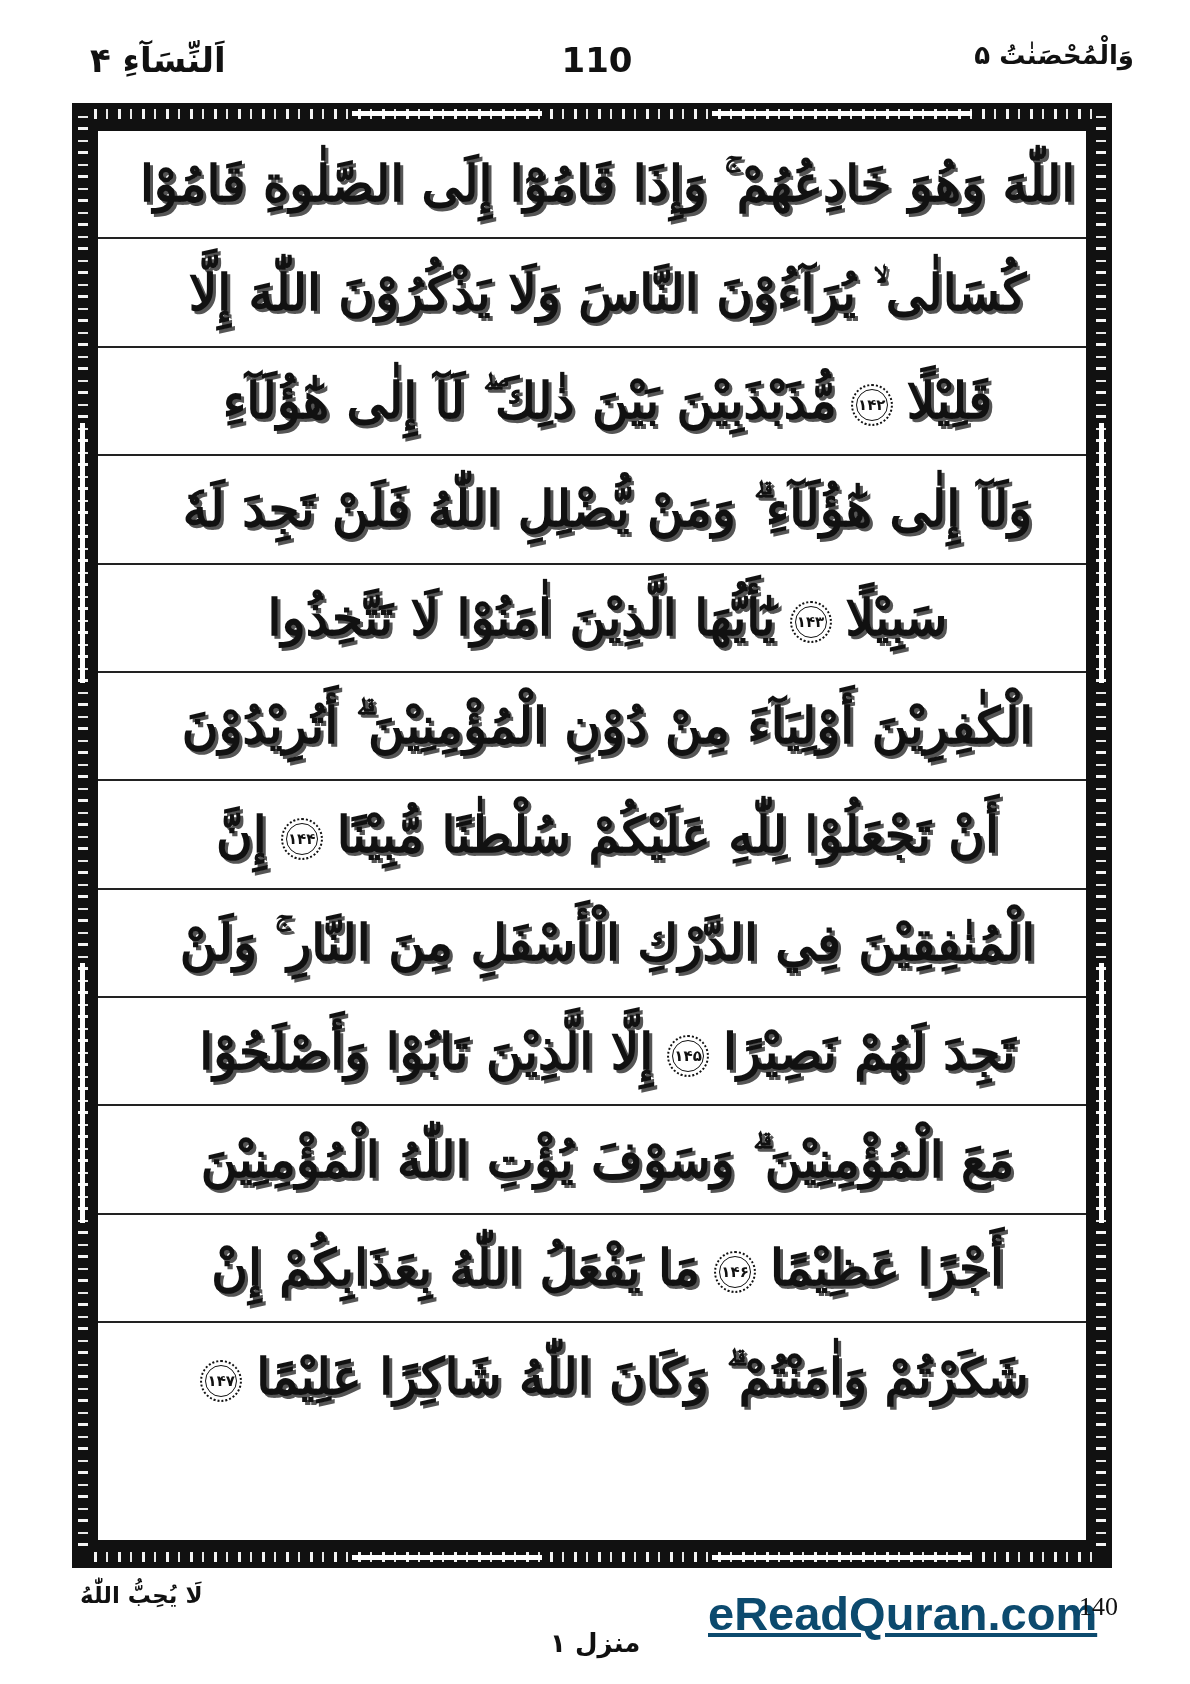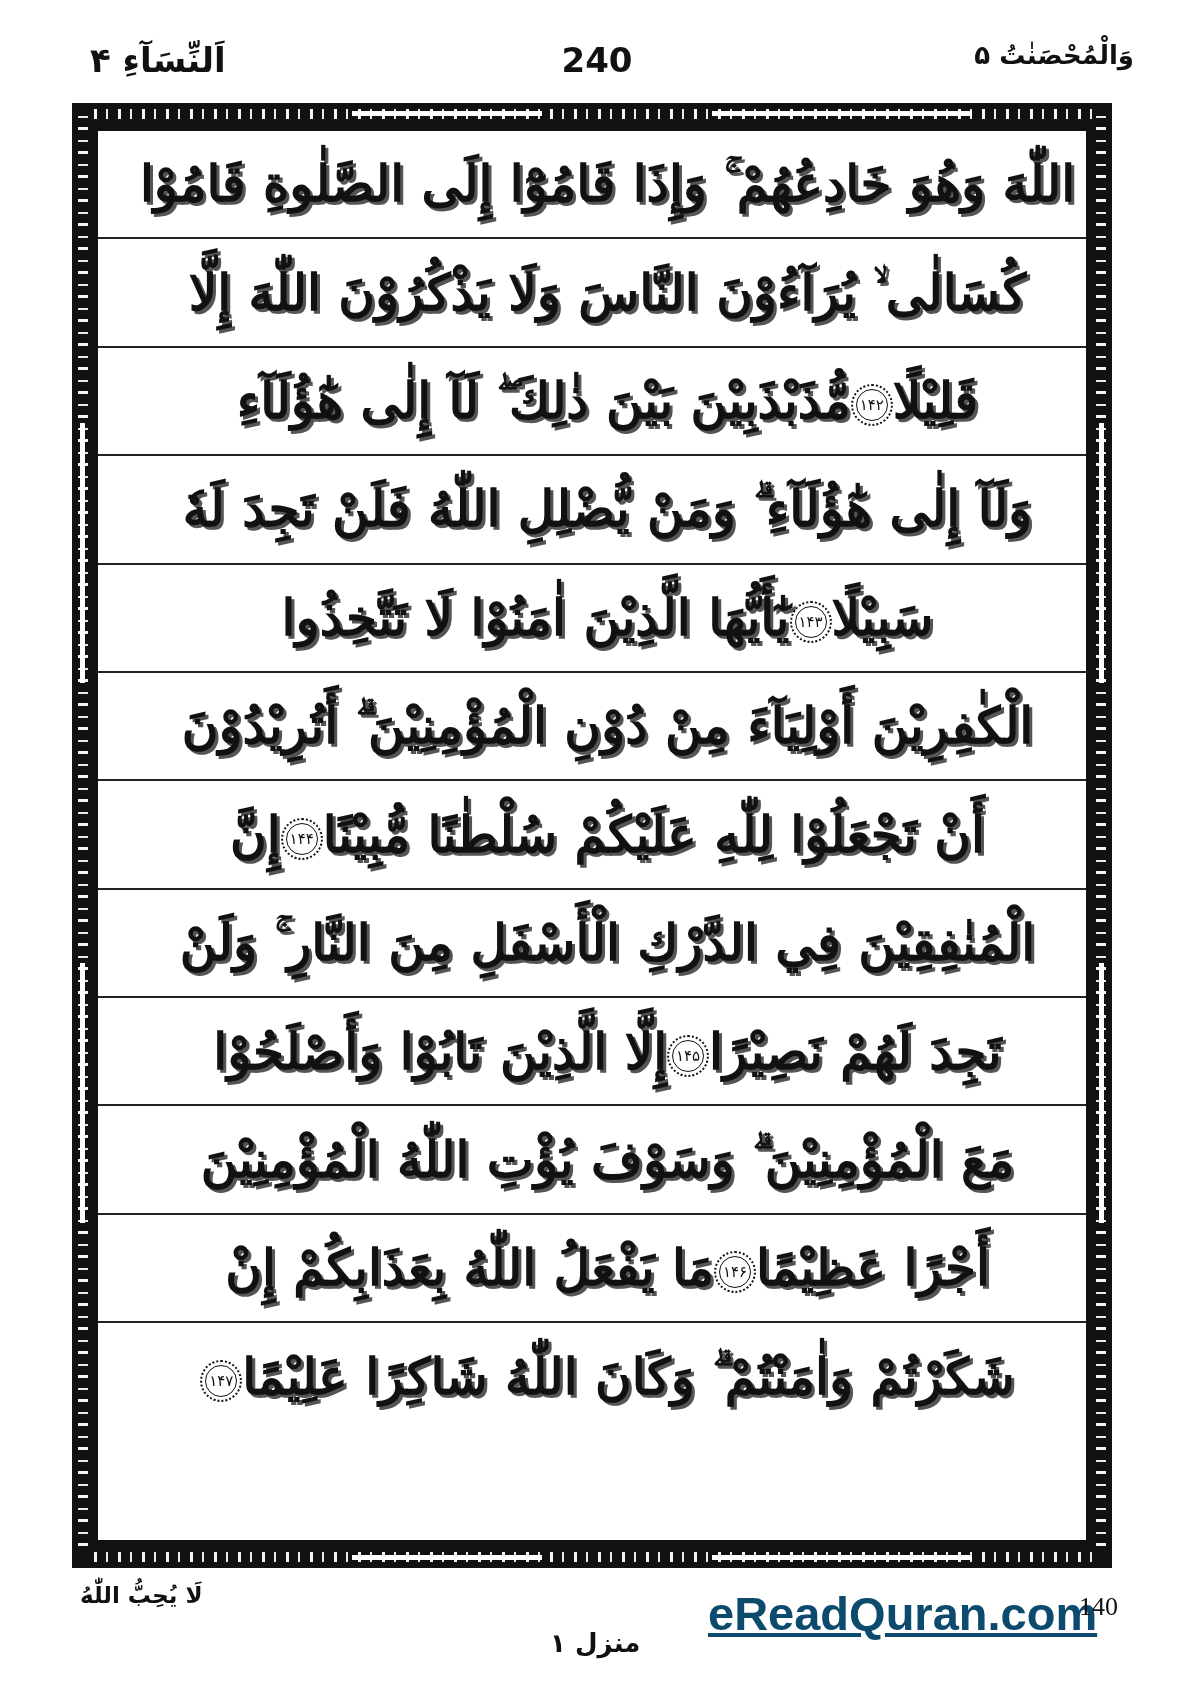--- a/index.html
+++ b/index.html
@@ -27,36 +27,36 @@
                 border:2px solid #111; box-sizing:border-box; }
   .line { position:relative; height:calc((100% - 0px)/13); box-sizing:border-box;
           border-bottom:2px solid #222; display:flex; align-items:center; justify-content:center;
           direction:rtl;padding-left:31px; }
   .line:last-child { border-bottom:none; }
   .line-text { font-family:"DejaVu Serif", serif; font-size:50px; font-weight:bold;
                white-space:nowrap; text-shadow:3px 3px 0 #555; letter-spacing:1px; }
 
   .ayah { display:inline-flex; align-items:center; justify-content:center; width:38px; height:38px;
           border-radius:50%; border:2px dotted #111; outline:1px solid #111; outline-offset:-6px;
-          font-size:15px; font-family:"DejaVu Sans", sans-serif; margin:0 0; text-shadow:none;
-          vertical-align:middle; font-weight:normal; }
+          font-size:15px; font-family:"DejaVu Sans", sans-serif; margin:0 14px; text-shadow:none;
+          vertical-align:middle; font-weight:bold; }
 
   .footer { position:absolute; left:60px; right:60px; top:1582px; height:60px; }
   .footer .left  { position:absolute; left:20px; top:0; font-size:23px; font-weight:bold; direction:rtl; }
   .footer .manzil{ position:absolute; left:490px; top:6px; font-size:26px; font-weight:bold; direction:rtl;margin-top:40px; }
   .footer .site  { position:absolute; left:648px; top:4px; font-family:"Liberation Sans", sans-serif;
                    font-weight:bold; font-size:47px; color:#0c4a6e;text-decoration:underline; }
   .footer .pnum  { position:absolute; right:12px; top:10px; font-family:"Liberation Serif", serif; font-size:26px; }
 </style>
 </head>
 <body>
 
 <div class="header">
   <span class="left">اَلنِّسَآءِ ۴</span>
-  <span class="center">240</span>
+  <span class="center">110</span>
   <span class="right">وَالْمُحْصَنٰتُ ۵</span>
 </div>
 
 <div class="frame">
   <div class="frame-strip strip-top"></div>
   <div class="frame-strip strip-bottom"></div>
   <div class="frame-strip v strip-left"></div>
   <div class="frame-strip v strip-right"></div>
   <div class="bar-white" style="left:280px;width:190px;top:8px;height:5px;"></div>
   <div class="bar-white" style="left:640px;width:260px;top:8px;height:5px;"></div>

